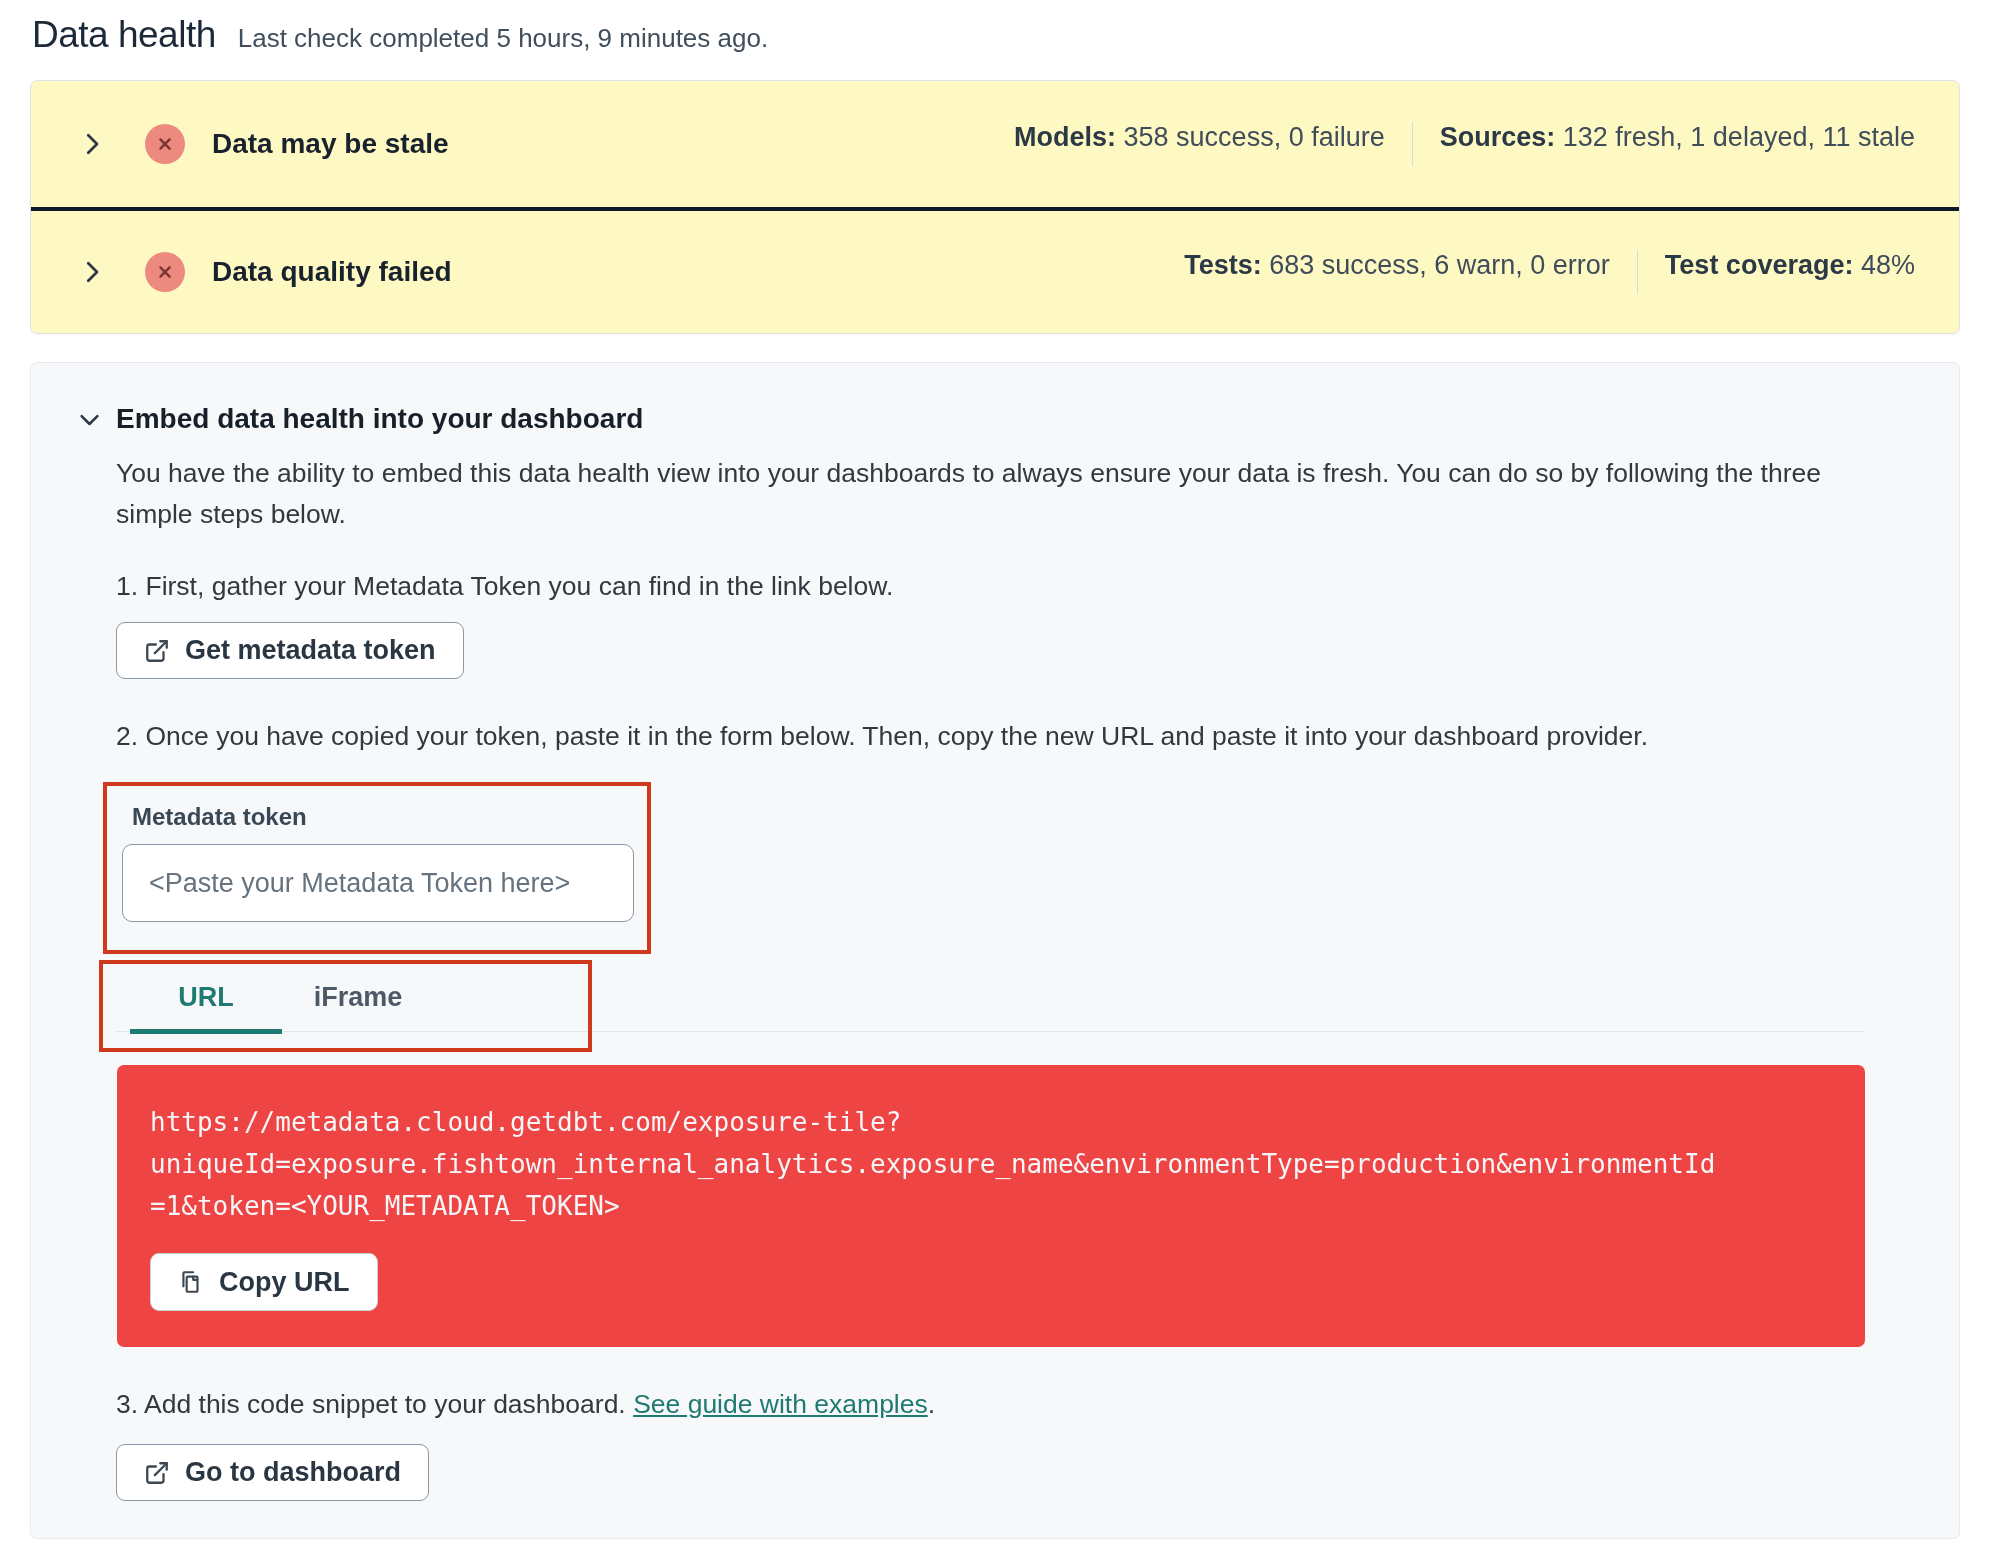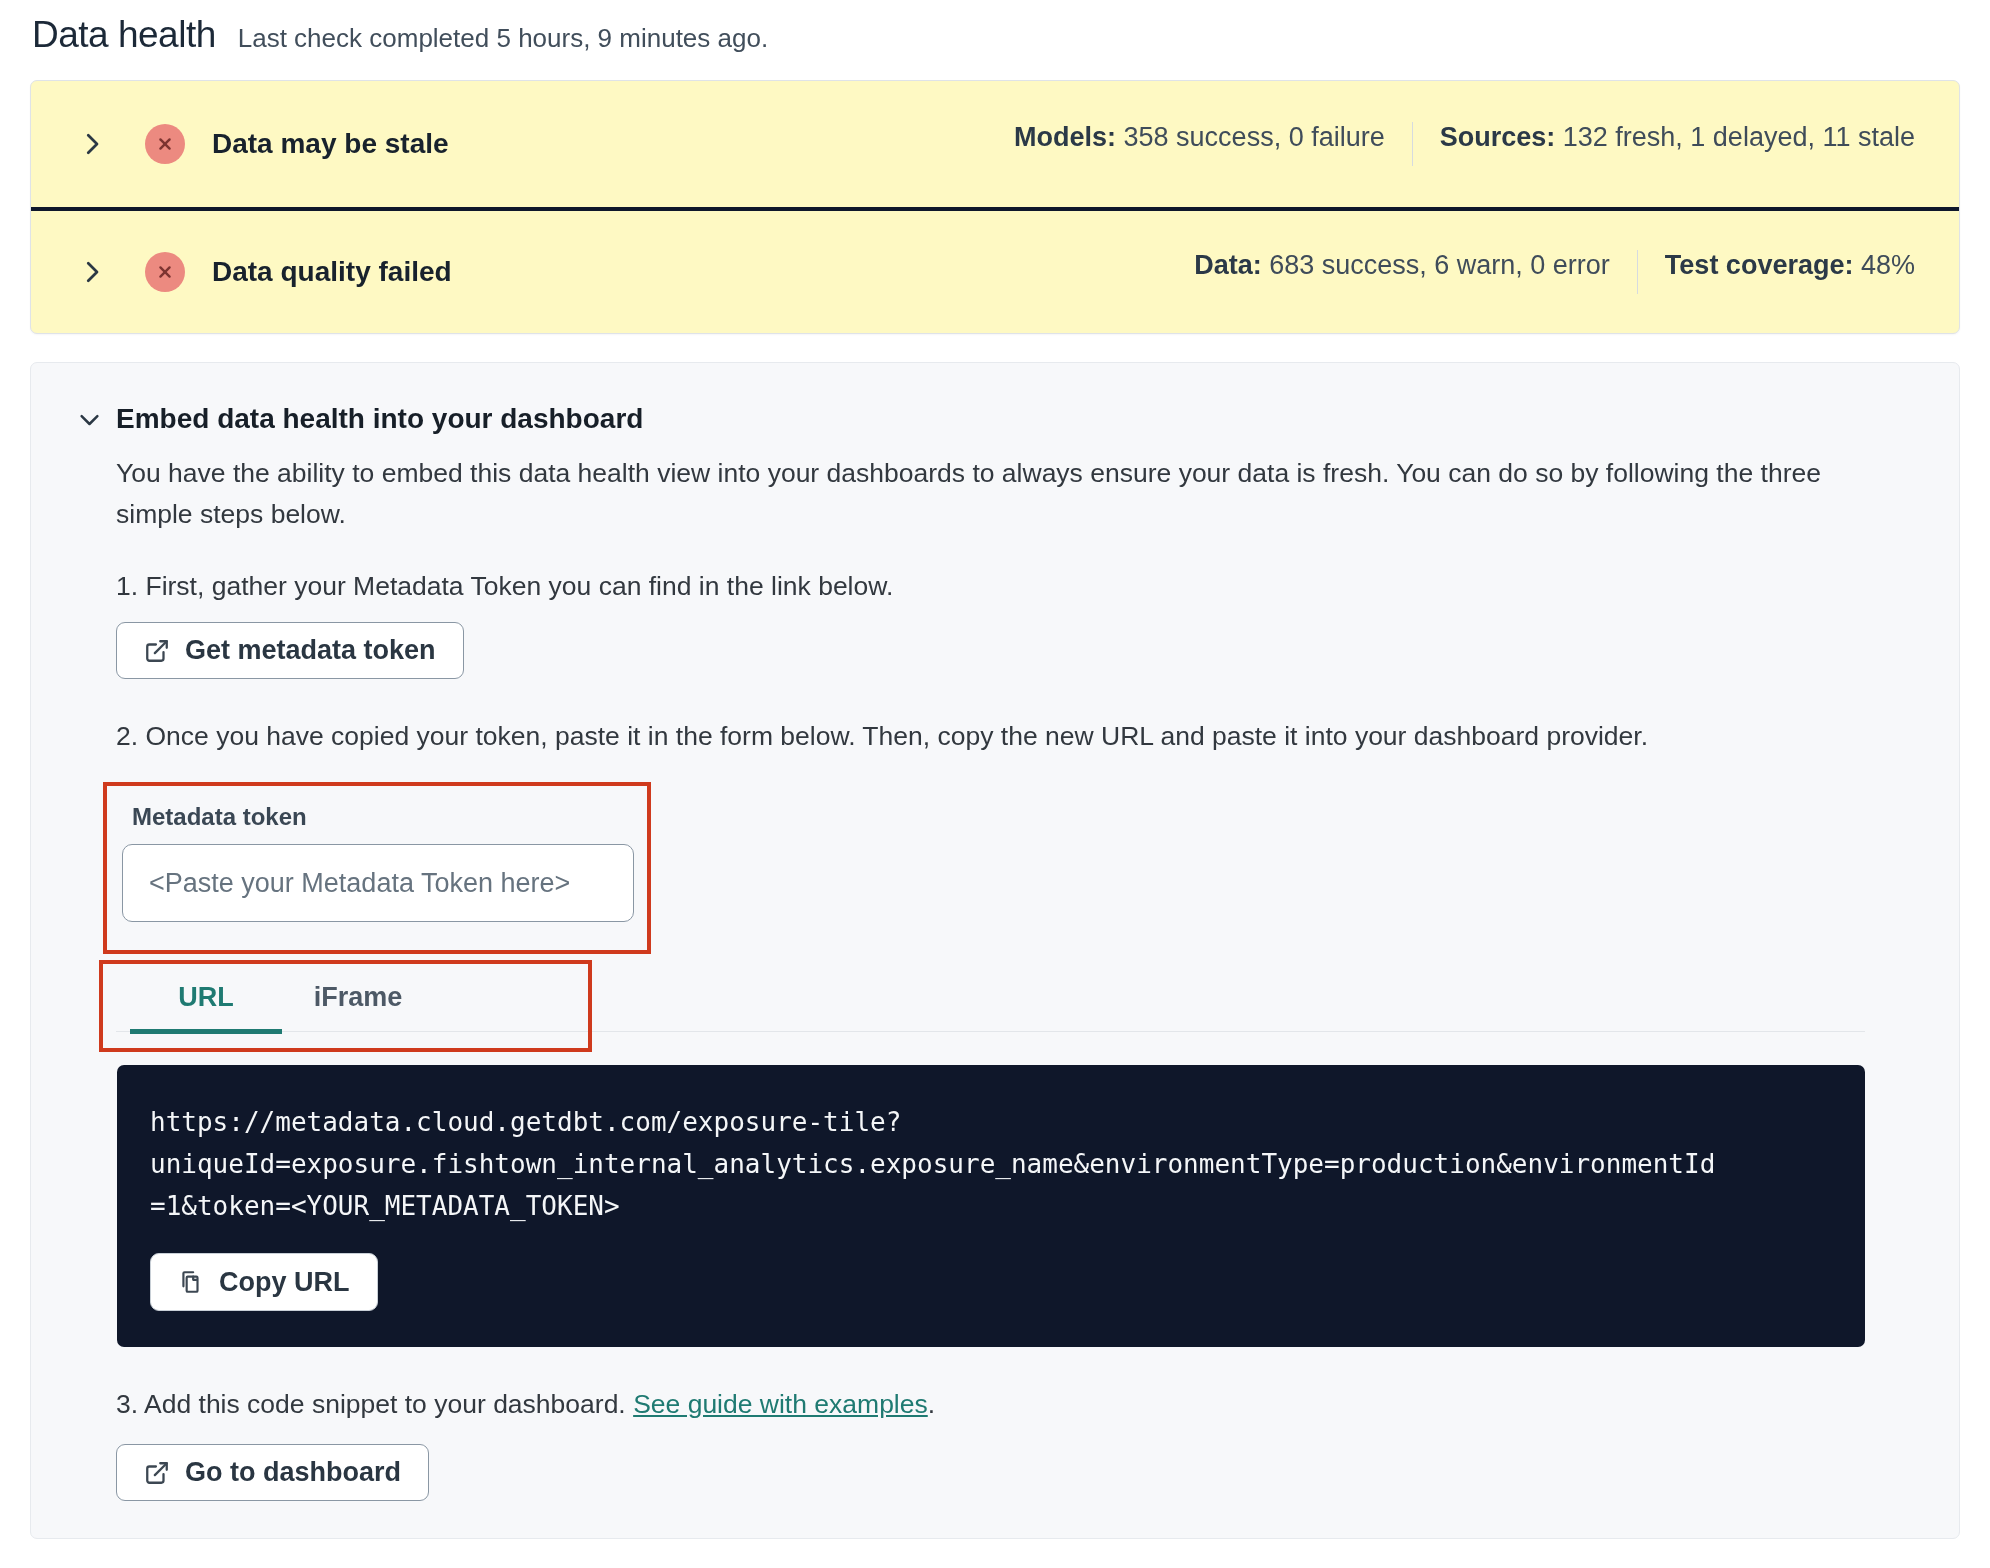--- a/index.html
+++ b/index.html
@@ -78,21 +78,21 @@
   .tabs-row { display:flex; border-bottom:1px solid #e3e6ea; padding-left:14px; }
   .tab {
     width:152px; text-align:center; font-size:27px; font-weight:bold; color:#4d5966;
     padding:22px 0 16px 0; border-bottom:5px solid transparent; margin-bottom:-3px;
     cursor:pointer;
   }
   .tab.active { color:#1f7a72; border-bottom-color:#1f7a72; }
 
   
   .code-block {
-    margin:33px 94px 0 86px; background:#0f172a; border-radius:7px;
+    margin:33px 94px 0 86px; background:#ef4444; border-radius:7px;
     padding:36px 40px 36px 33px;
   }
   .code-text {
     font-family:"DejaVu Sans Mono", "Liberation Mono", monospace;
     font-size:26px; line-height:42px; color:#f4f6f8; word-break:break-all;
   }
   .copy-btn { margin-top:26px; height:58px; border:1px solid #c8cfd6; }
 
   
   .guide-link { color:#1f7a72; text-decoration:underline; cursor:pointer; }
@@ -136,21 +136,21 @@
           </svg>
       </span>
       <span class="err-badge">
         <svg viewBox="0 0 24 24" fill="none" stroke="#7c3431" stroke-width="2.6" stroke-linecap="round">
             <line x1="7" y1="7" x2="17" y2="17"></line>
             <line x1="17" y1="7" x2="7" y2="17"></line>
           </svg>
       </span>
       <span class="status-title">Data quality failed</span>
       <span class="status-stats">
-        <span class="stat"><b>Data:</b>&nbsp;<span>683 success, 6 warn, 0 error</span></span>
+        <span class="stat"><b>Tests:</b>&nbsp;<span>683 success, 6 warn, 0 error</span></span>
         <span class="vdiv"></span>
         <span class="stat"><b>Test coverage:</b>&nbsp;<span>48%</span></span>
       </span>
     </div>
   </div>
 
   <div class="embed-card">
 
     <div class="embed-header">
       <span class="chev">

